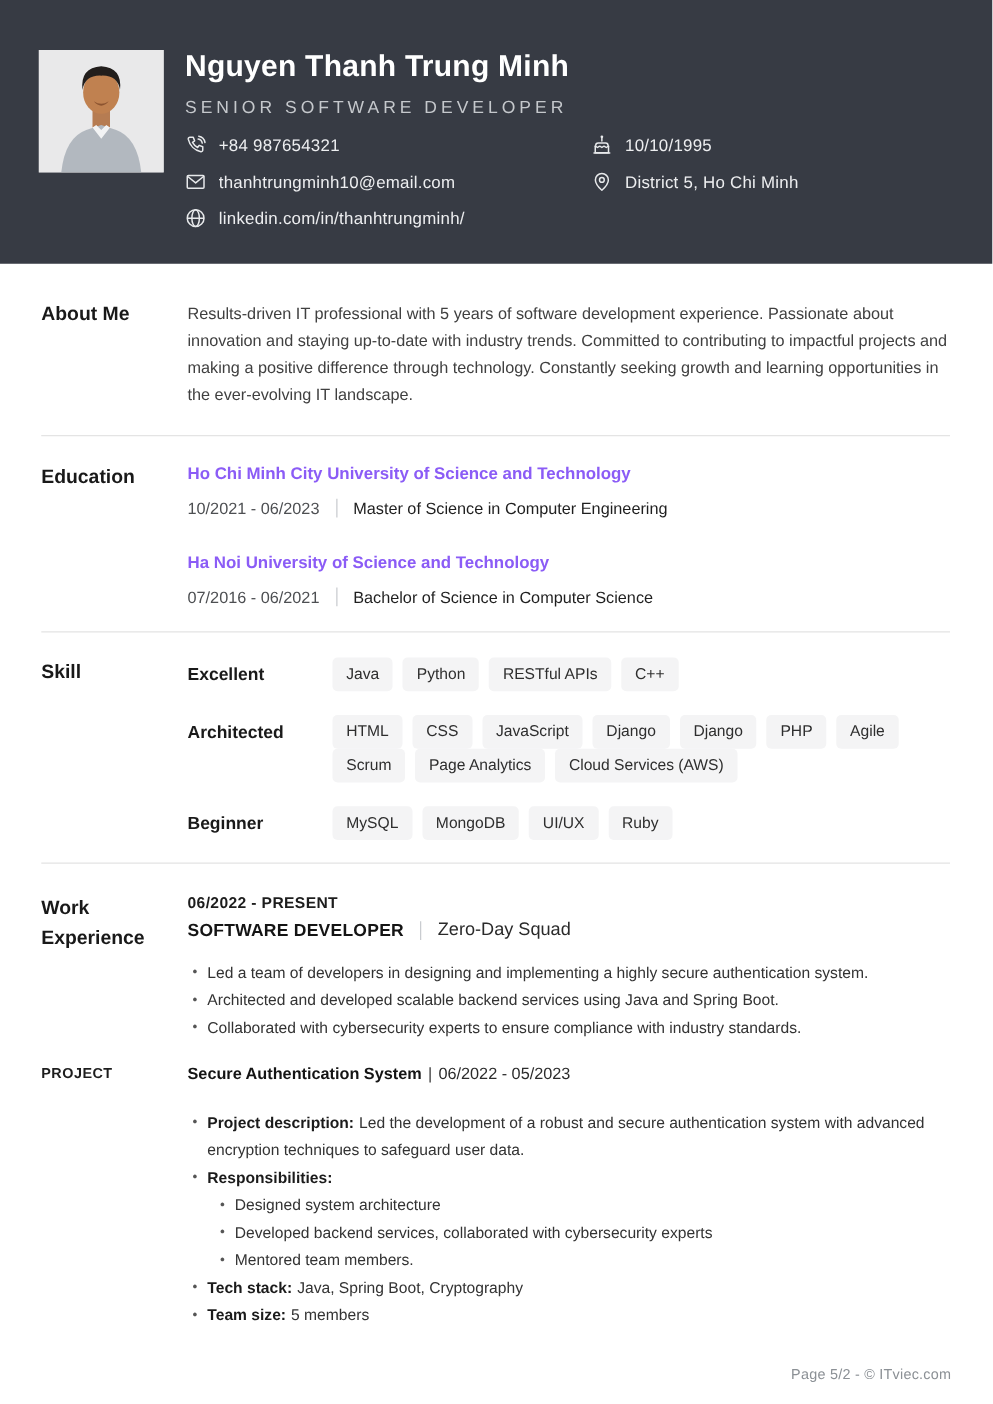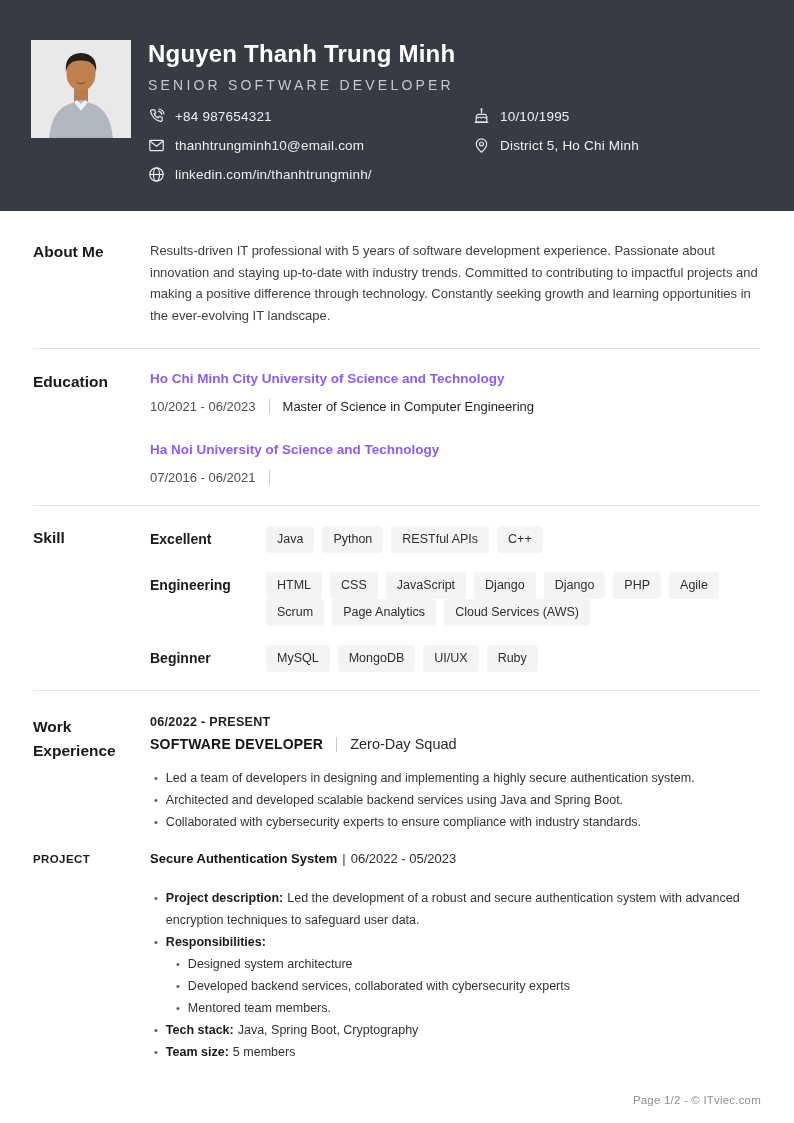--- a/index.html
+++ b/index.html
@@ -187,40 +187,41 @@
           <span class="period">10/2021 - 06/2023</span>
           <span class="vbar"></span>
           <span class="degree">Master of Science in Computer Engineering</span>
         </div>
       </div>
       <div class="edu-entry">
         <div class="school">Ha Noi University of Science and Technology</div>
         <div class="edu-line">
           <span class="period">07/2016 - 06/2021</span>
           <span class="vbar"></span>
+          <span class="degree">Bachelor of Science in Computer Science</span>
         </div>
       </div>
     </div>
   </div>
   <div class="divider"></div>
 
   <div class="section sec-skill">
     <div class="sec-label">Skill</div>
     <div class="sec-content">
       <div class="skill-group">
         <div class="skill-level">Excellent</div>
         <div class="tags">
           <span class="tag">Java</span>
           <span class="tag">Python</span>
           <span class="tag">RESTful APIs</span>
           <span class="tag">C++</span>
         </div>
       </div>
       <div class="skill-group">
-        <div class="skill-level">Engineering</div>
+        <div class="skill-level">Architected</div>
         <div class="tags">
           <span class="tag">HTML</span>
           <span class="tag">CSS</span>
           <span class="tag">JavaScript</span>
           <span class="tag">Django</span>
           <span class="tag">Django</span>
           <span class="tag">PHP</span>
           <span class="tag">Agile</span>
           <span class="tag">Scrum</span>
           <span class="tag">Page Analytics</span>
@@ -292,13 +293,13 @@
         </div>
         <div class="bullet">
           <span><span class="detail-label">Team size:</span><span>5 members</span></span>
         </div>
       </div>
     </div>
   </div>
 
 </div>
 
-<div class="footer">Page 1/2 - © ITviec.com</div>
+<div class="footer">Page 5/2 - © ITviec.com</div>
 
 </body></html>

